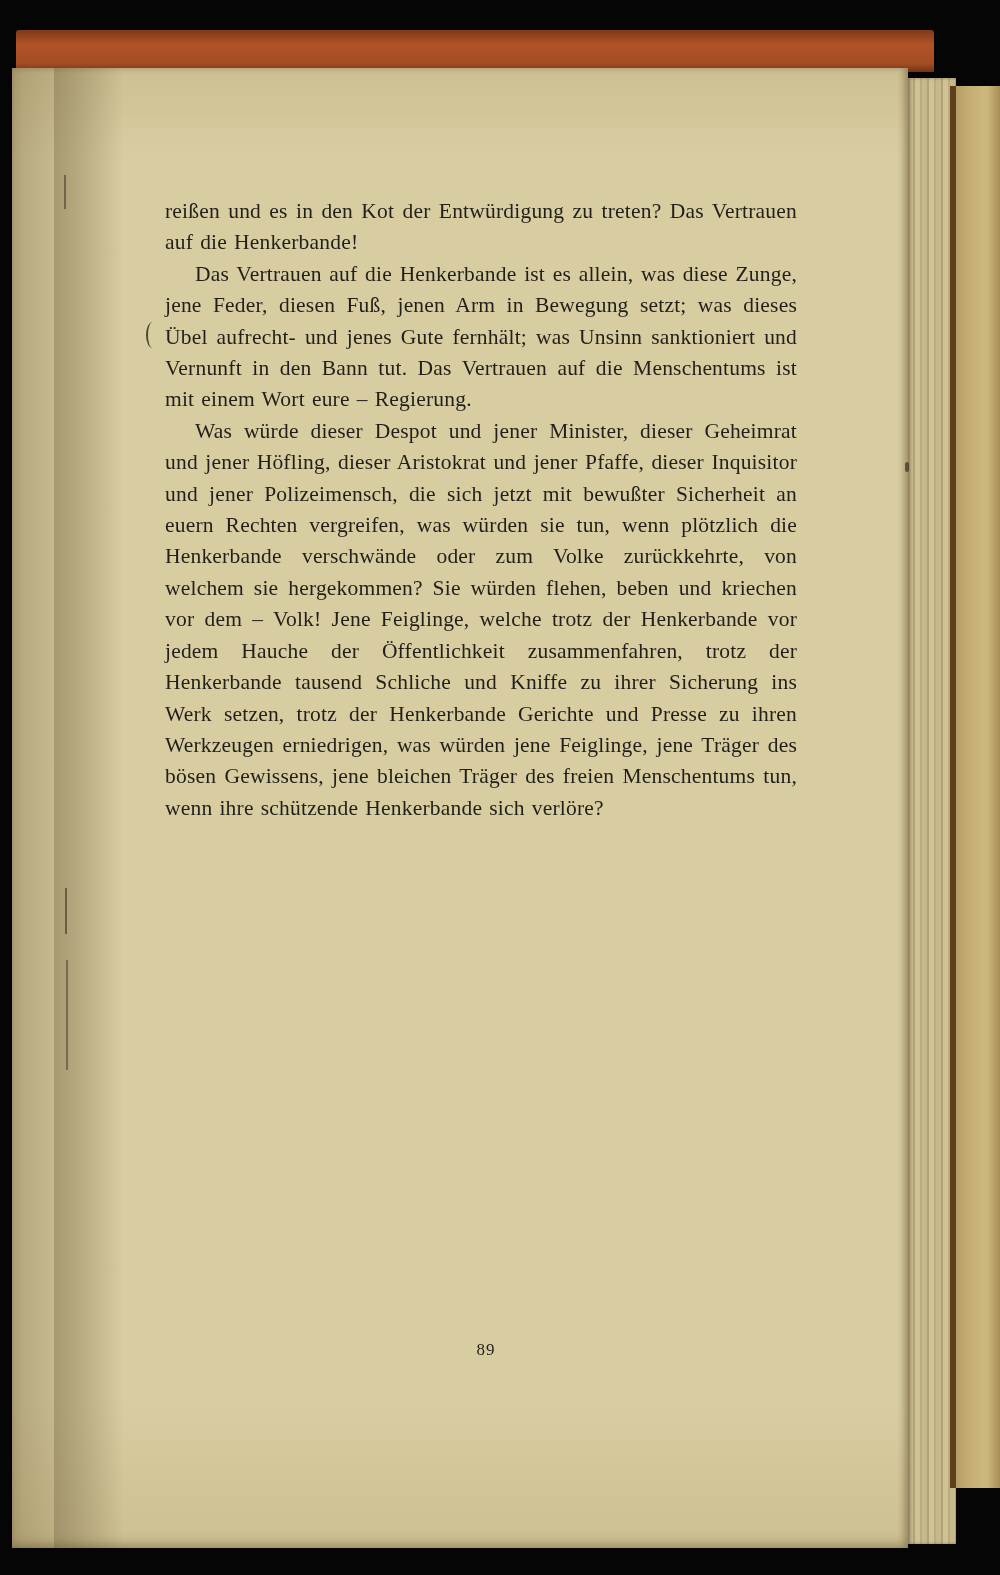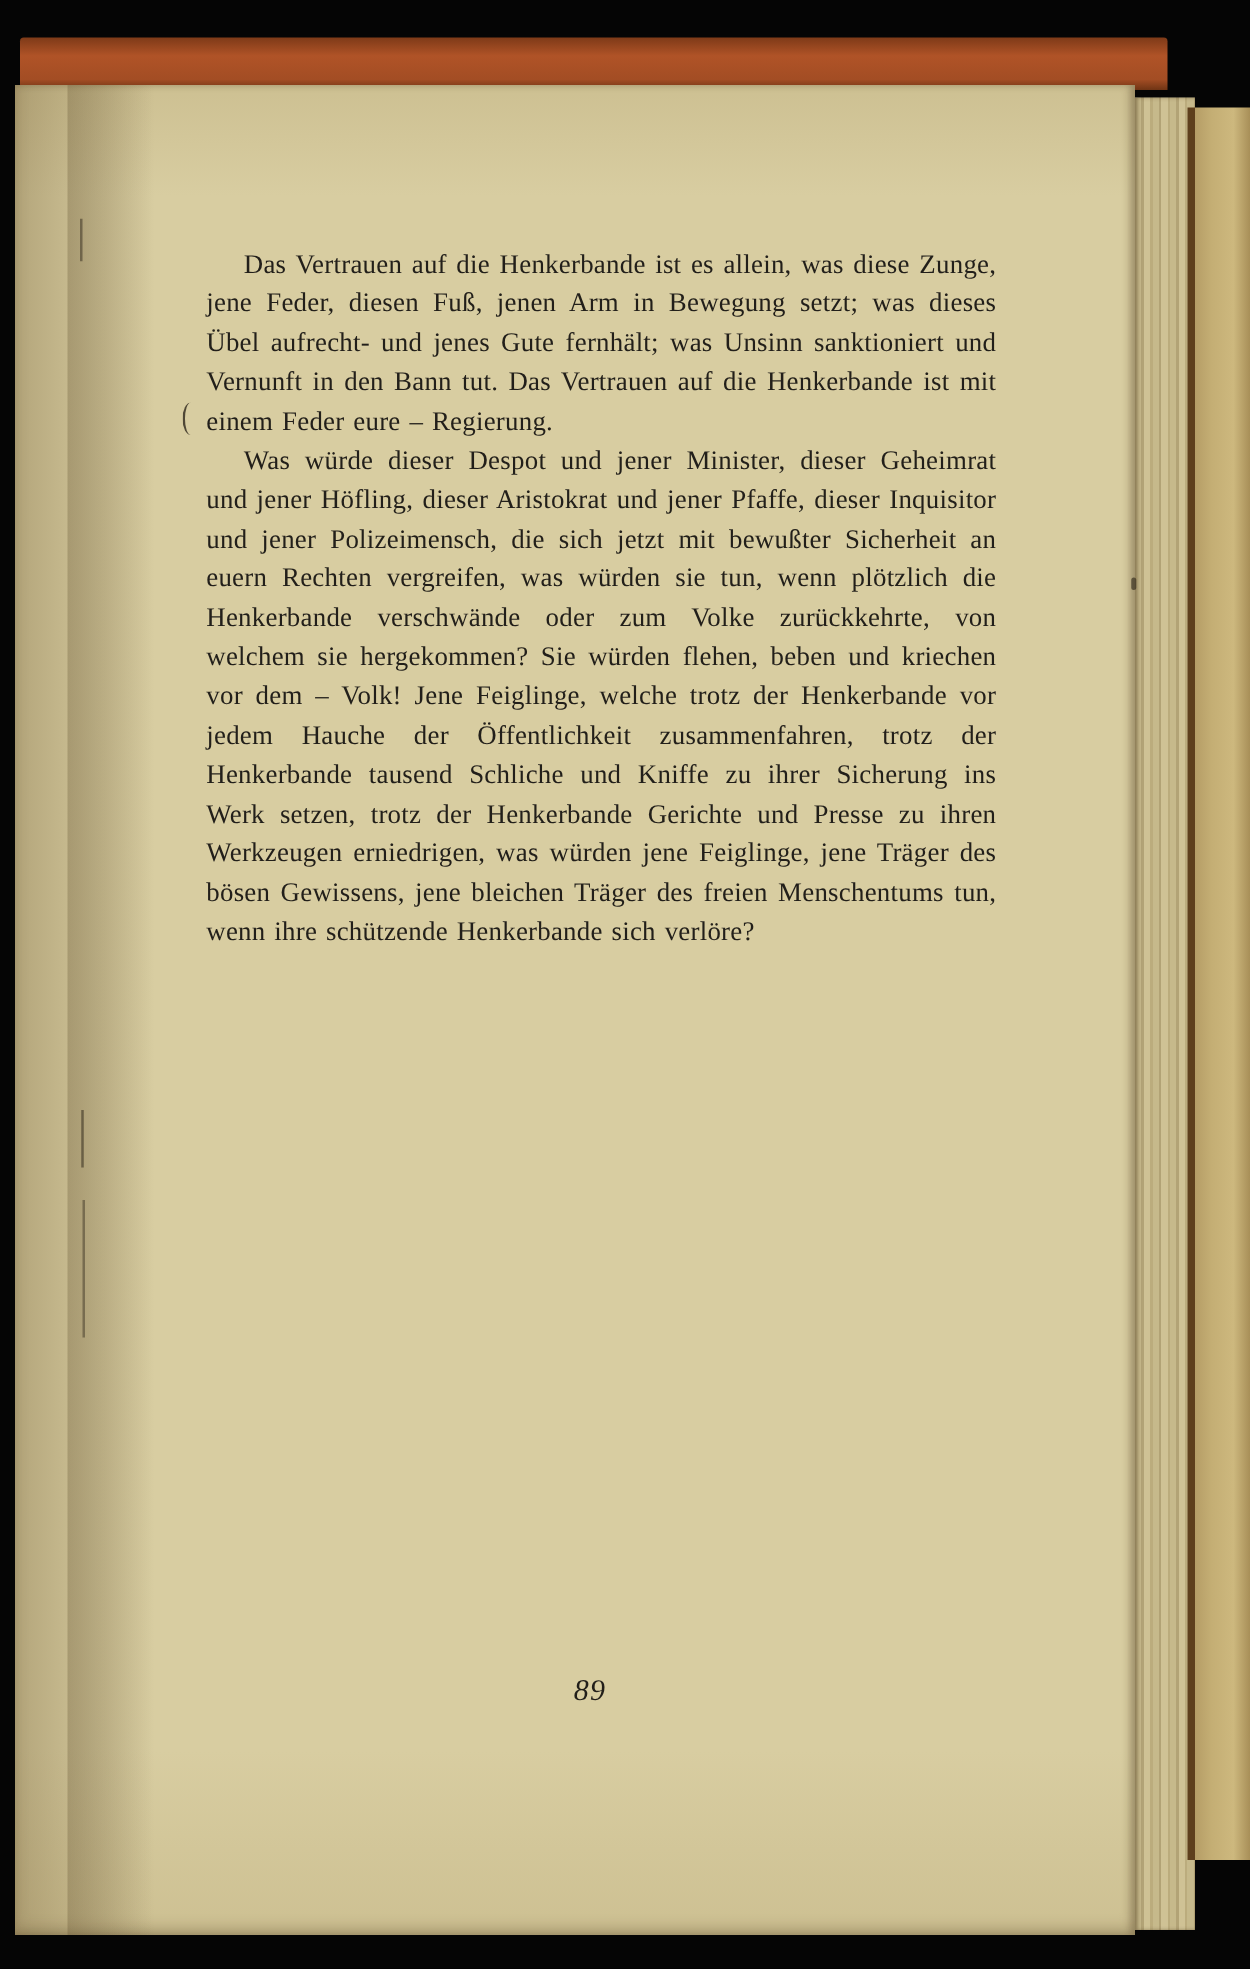--- a/index.html
+++ b/index.html
@@ -69,26 +69,25 @@
     font-size:21.5px;
     line-height:31.4px;
     text-align:justify;
     letter-spacing:.2px;
     word-spacing:1.5px;
   }
   .text-block p{margin:0;text-indent:30px;}
   .text-block p.noindent{text-indent:0;}
   .page-number{
     position:absolute;
-    left:144px;top:1272px;width:632px;
+    left:158px;top:1272px;width:632px;
     text-align:center;
     color:var(--ink);
-    font-size:24px;
+    font-size:17px;
     letter-spacing:1px;
-    font-style:italic;
   }
   
   .artifact{position:absolute;pointer-events:none;}
   .artifact.paren{
     left:146px;top:322px;width:9px;height:26px;
     border-left:2.5px solid rgba(45,38,26,.8);
     border-radius:60% 0 0 60% / 50% 0 0 50%;
   }
   .artifact.dash-1{left:65px;top:888px;width:2px;height:46px;background:rgba(50,42,28,.55);}
   .artifact.dash-2{left:66px;top:960px;width:2px;height:110px;background:rgba(50,42,28,.45);}
@@ -99,21 +98,22 @@
 <body>
 
 <div class="scan">
 
   <div class="cover-strip"></div>
 
   <div class="page">
     <div class="binding-shadow"></div>
 
     <div class="text-block">
-      <p>Das Vertrauen auf die Henkerbande ist es allein, was diese Zunge, jene Feder, diesen Fuß, jenen Arm in Bewegung setzt; was dieses Übel aufrecht- und jenes Gute fernhält; was Unsinn sanktioniert und Vernunft in den Bann tut. Das Vertrauen auf die Henkerbande ist mit einem Feder eure – Regierung.</p>
+      <p class="noindent">reißen und es in den Kot der Entwürdigung zu treten? Das Vertrauen auf die Henkerbande!</p>
+      <p>Das Vertrauen auf die Henkerbande ist es allein, was diese Zunge, jene Feder, diesen Fuß, jenen Arm in Bewegung setzt; was dieses Übel aufrecht- und jenes Gute fernhält; was Unsinn sanktioniert und Vernunft in den Bann tut. Das Vertrauen auf die Menschentums ist mit einem Wort eure – Regierung.</p>
       <p>Was würde dieser Despot und jener Minister, dieser Geheimrat und jener Höfling, dieser Aristokrat und jener Pfaffe, dieser Inquisitor und jener Polizeimensch, die sich jetzt mit bewußter Sicherheit an euern Rechten vergreifen, was würden sie tun, wenn plötzlich die Henkerbande verschwände oder zum Volke zurückkehrte, von welchem sie hergekommen? Sie würden flehen, beben und kriechen vor dem – Volk! Jene Feiglinge, welche trotz der Henkerbande vor jedem Hauche der Öffentlichkeit zusammenfahren, trotz der Henkerbande tausend Schliche und Kniffe zu ihrer Sicherung ins Werk setzen, trotz der Henkerbande Gerichte und Presse zu ihren Werkzeugen erniedrigen, was würden jene Feiglinge, jene Träger des bösen Gewissens, jene bleichen Träger des freien Menschentums tun, wenn ihre schützende Henkerbande sich verlöre?</p>
     </div>
 
     <div class="page-number">89</div>
   </div>
 
   <div class="page-edges"></div>
   <div class="right-cover"></div>
 
   <div class="artifact paren"></div>

